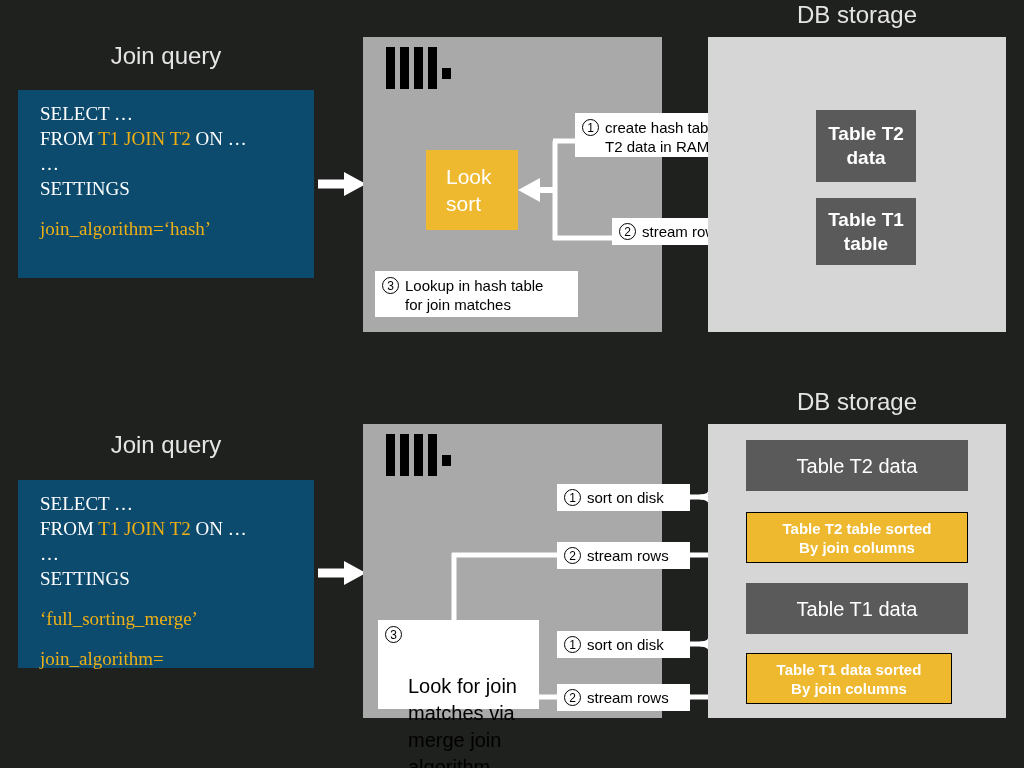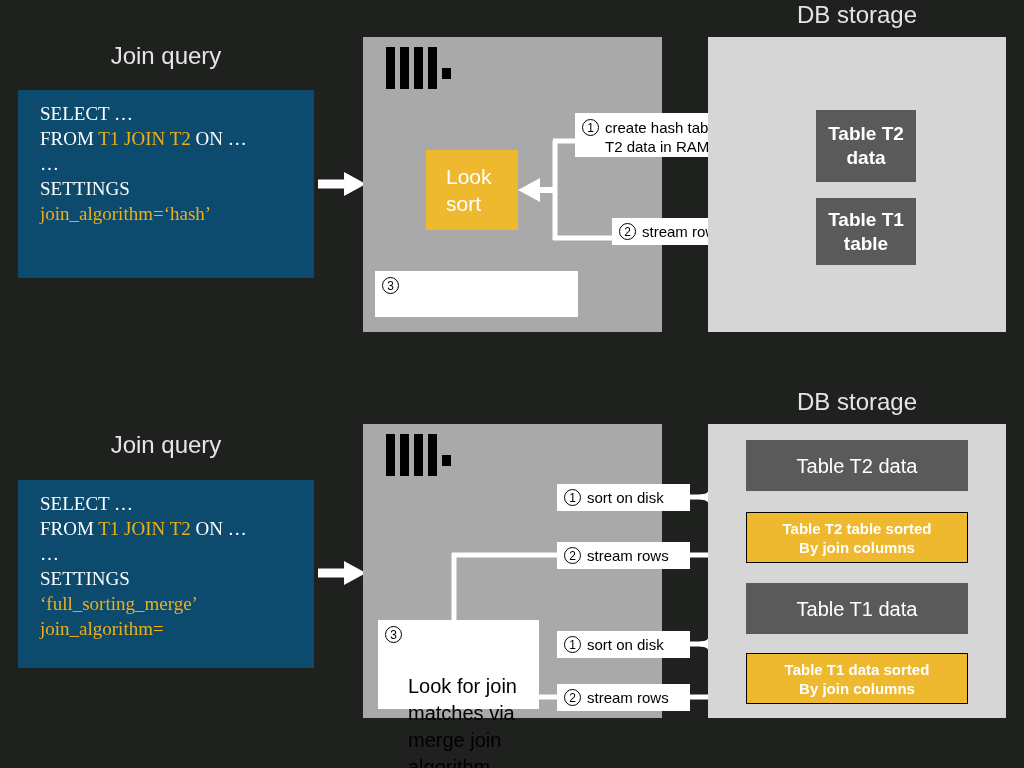--- a/index.html
+++ b/index.html
@@ -35,21 +35,21 @@
     padding: 11px 22px;
     font-family: Liberation Serif, serif;
   }
   .query-line {
     color: #ffffff;
     font-size: 19px;
     line-height: 25px;
     white-space: nowrap;
   }
   .kw-accent { color: #eeb014; text-align: right; }
-  .accent-line { color: #eeb014; }
+  .accent-line { color: #eeb014; margin-top: 15px; }
   .gap-line { line-height: 25px; }
 
   
   .engine {
     background: #a9a9a9;
   }
 
   
   .ch-logo { position: absolute; }
   .ch-bar {
@@ -176,20 +176,22 @@
 T2 data in RAM</span>
   </div>
 
   <div class="abs callout single" style="left:612px; top:218px; width:147px; height:27px;">
     <span class="num" style="margin-top:0;">2</span>
     <span class="callout-text">stream rows</span>
   </div>
 
   <div class="abs callout" style="left:375px; top:271px; width:203px; height:46px;">
     <span class="num">3</span>
+    <span class="callout-text">Lookup in hash table
+for join matches</span>
   </div>
 
   <div class="abs heading" style="left:708px; top:1px; width:298px;">DB storage</div>
 
   <div class="abs db-storage" style="left:708px; top:37px; width:298px; height:295px;"></div>
 
   <div class="abs tile tile-dark" style="left:816px; top:110px; width:100px; height:72px; font-size:19px; line-height:24px; white-space:pre-line;">Table T2
 data</div>
 
   <div class="abs tile tile-dark" style="left:816px; top:198px; width:100px; height:67px; font-size:19px; line-height:24px; white-space:pre-line;">Table T1
@@ -271,16 +273,16 @@
 
   <div class="abs db-storage" style="left:708px; top:424px; width:298px; height:294px;"></div>
 
   <div class="abs tile tile-dark" style="left:746px; top:440px; width:222px; height:51px; font-size:20px; line-height:24px; white-space:pre-line; font-weight:400;">Table T2 data</div>
 
   <div class="abs tile tile-yellow" style="left:746px; top:512px; width:222px; height:51px; font-size:15px; line-height:19px; white-space:pre-line;">Table T2 table sorted
 By join columns</div>
 
   <div class="abs tile tile-dark" style="left:746px; top:583px; width:222px; height:51px; font-size:20px; line-height:24px; white-space:pre-line; font-weight:400;">Table T1 data</div>
 
-  <div class="abs tile tile-yellow" style="left:746px; top:653px; width:222px; height:51px; font-size:15px; line-height:19px; white-space:pre-line;">Table T1 data sorted
+  <div class="abs tile tile-yellow" style="left:746px; top:653px; width:206px; height:51px; font-size:15px; line-height:19px; white-space:pre-line;">Table T1 data sorted
 By join columns</div>
 
 </div>
 
 </body></html>

